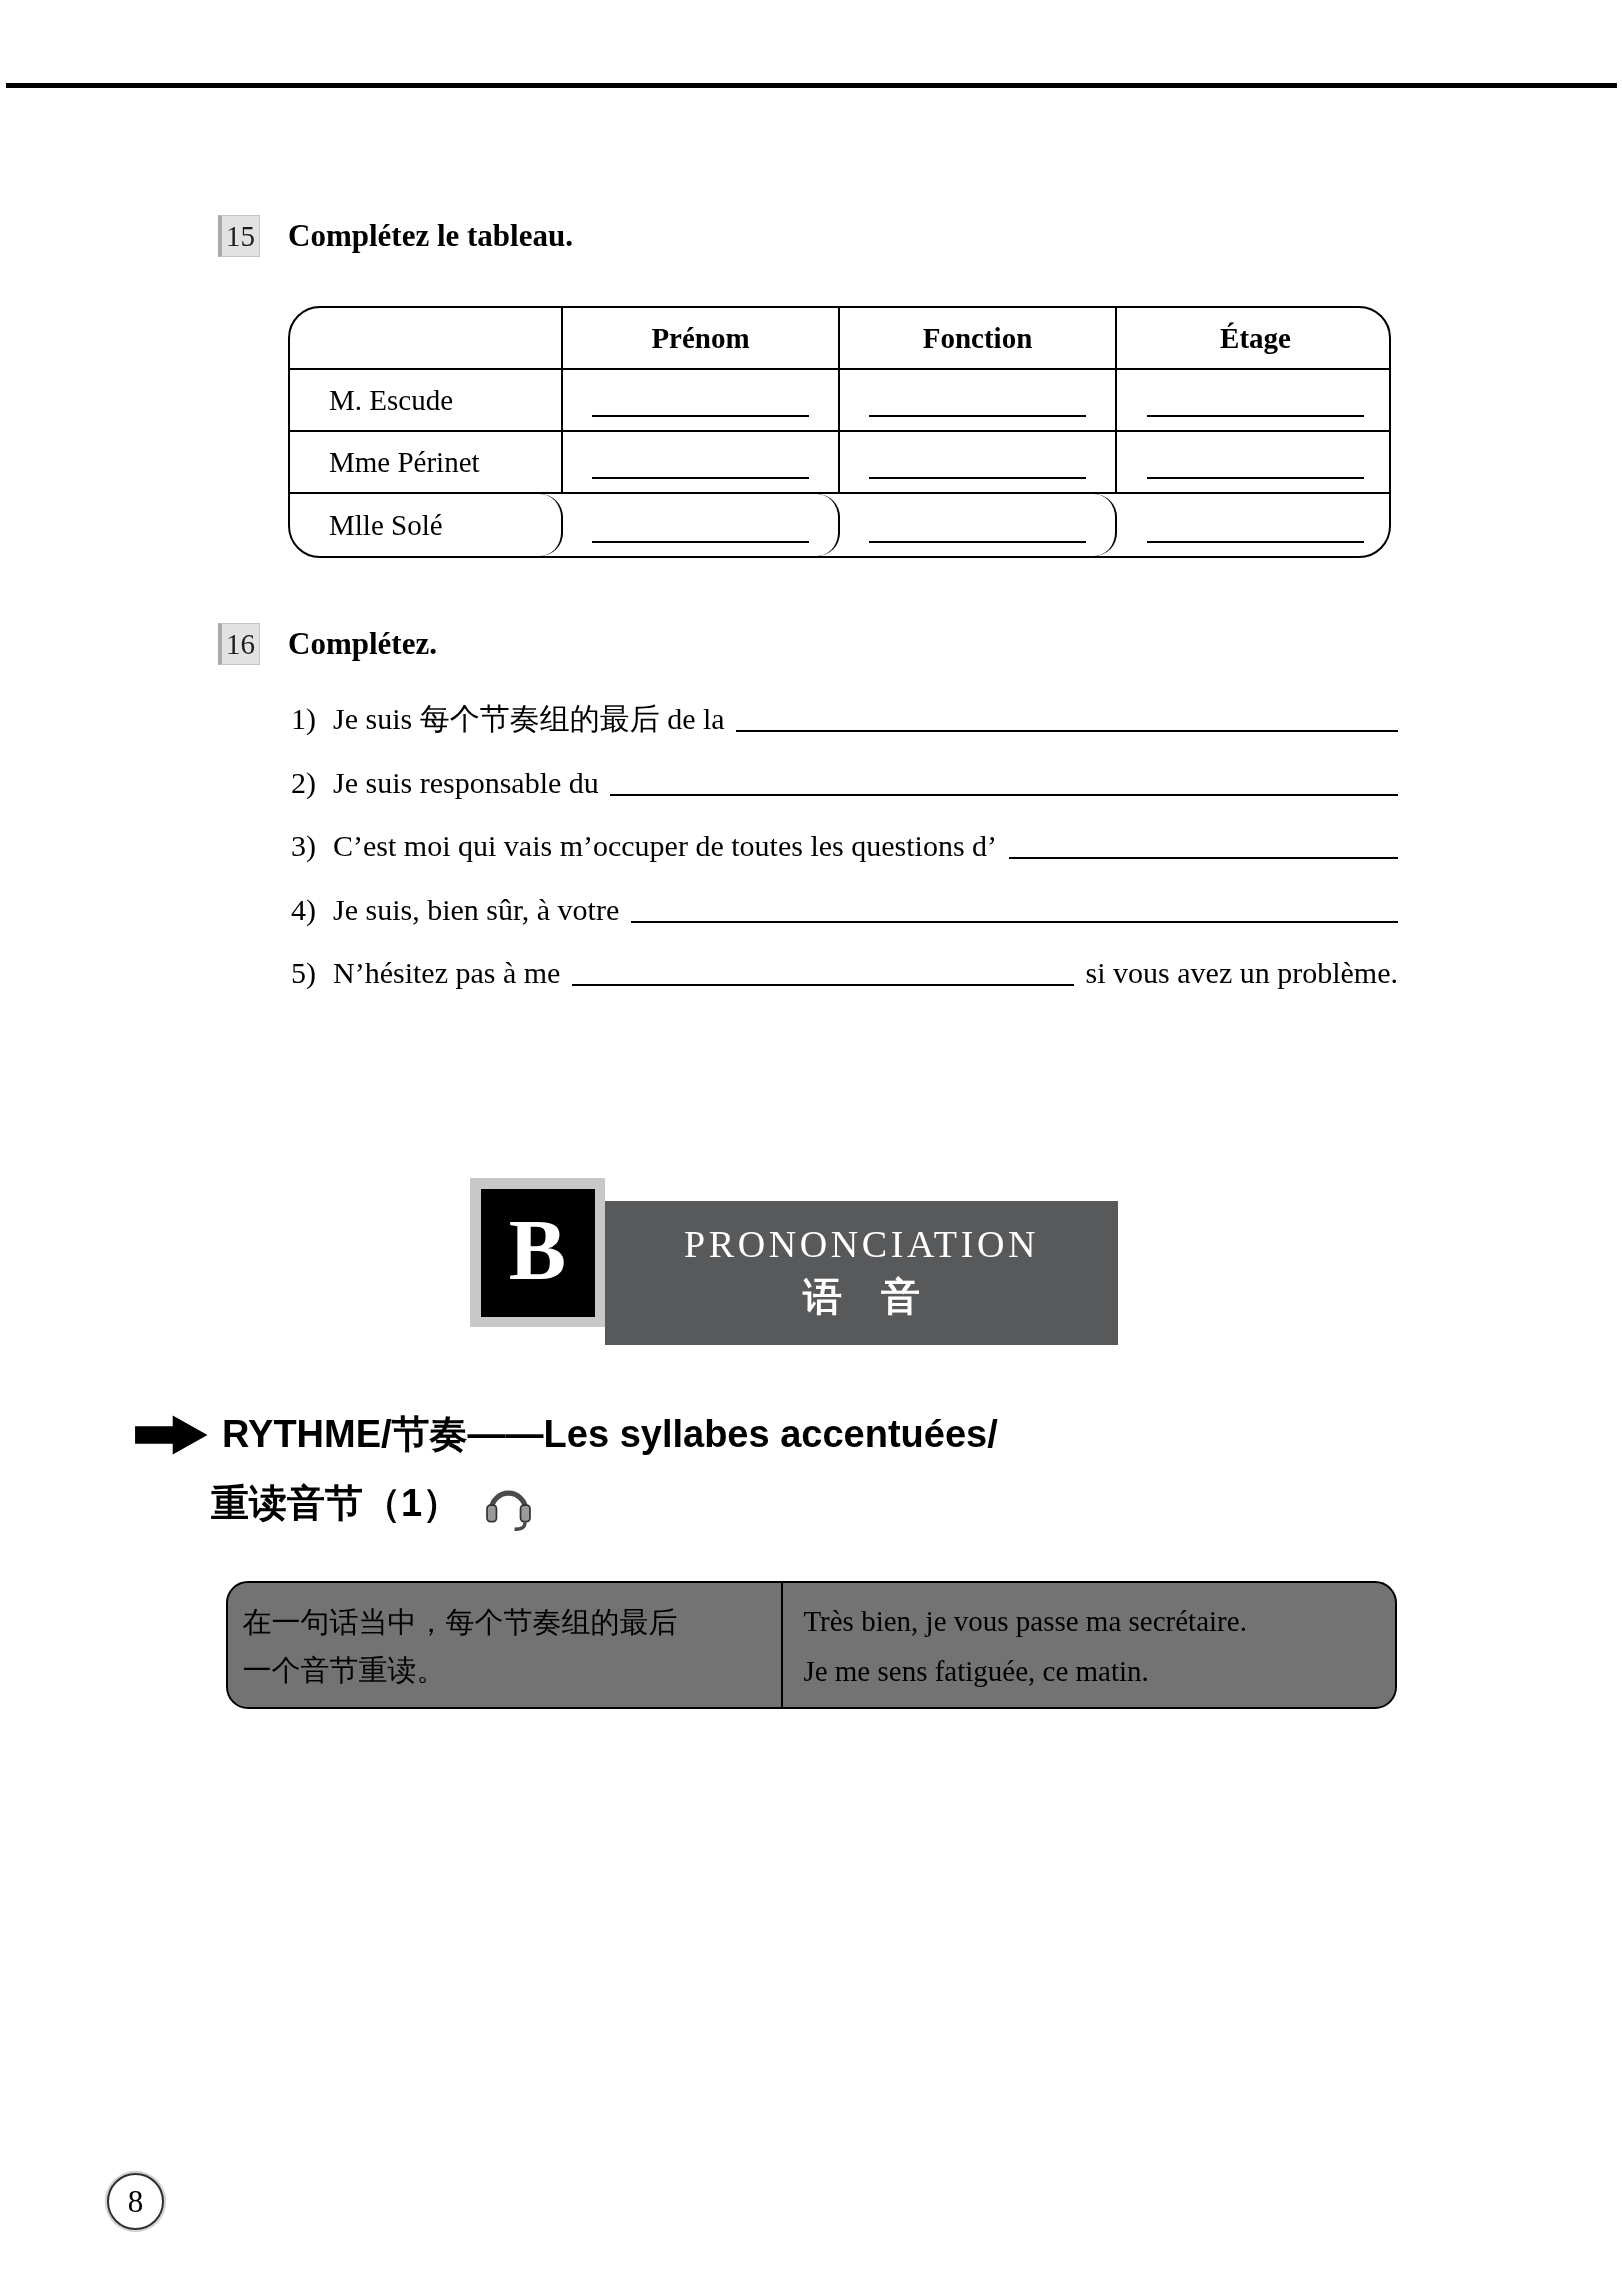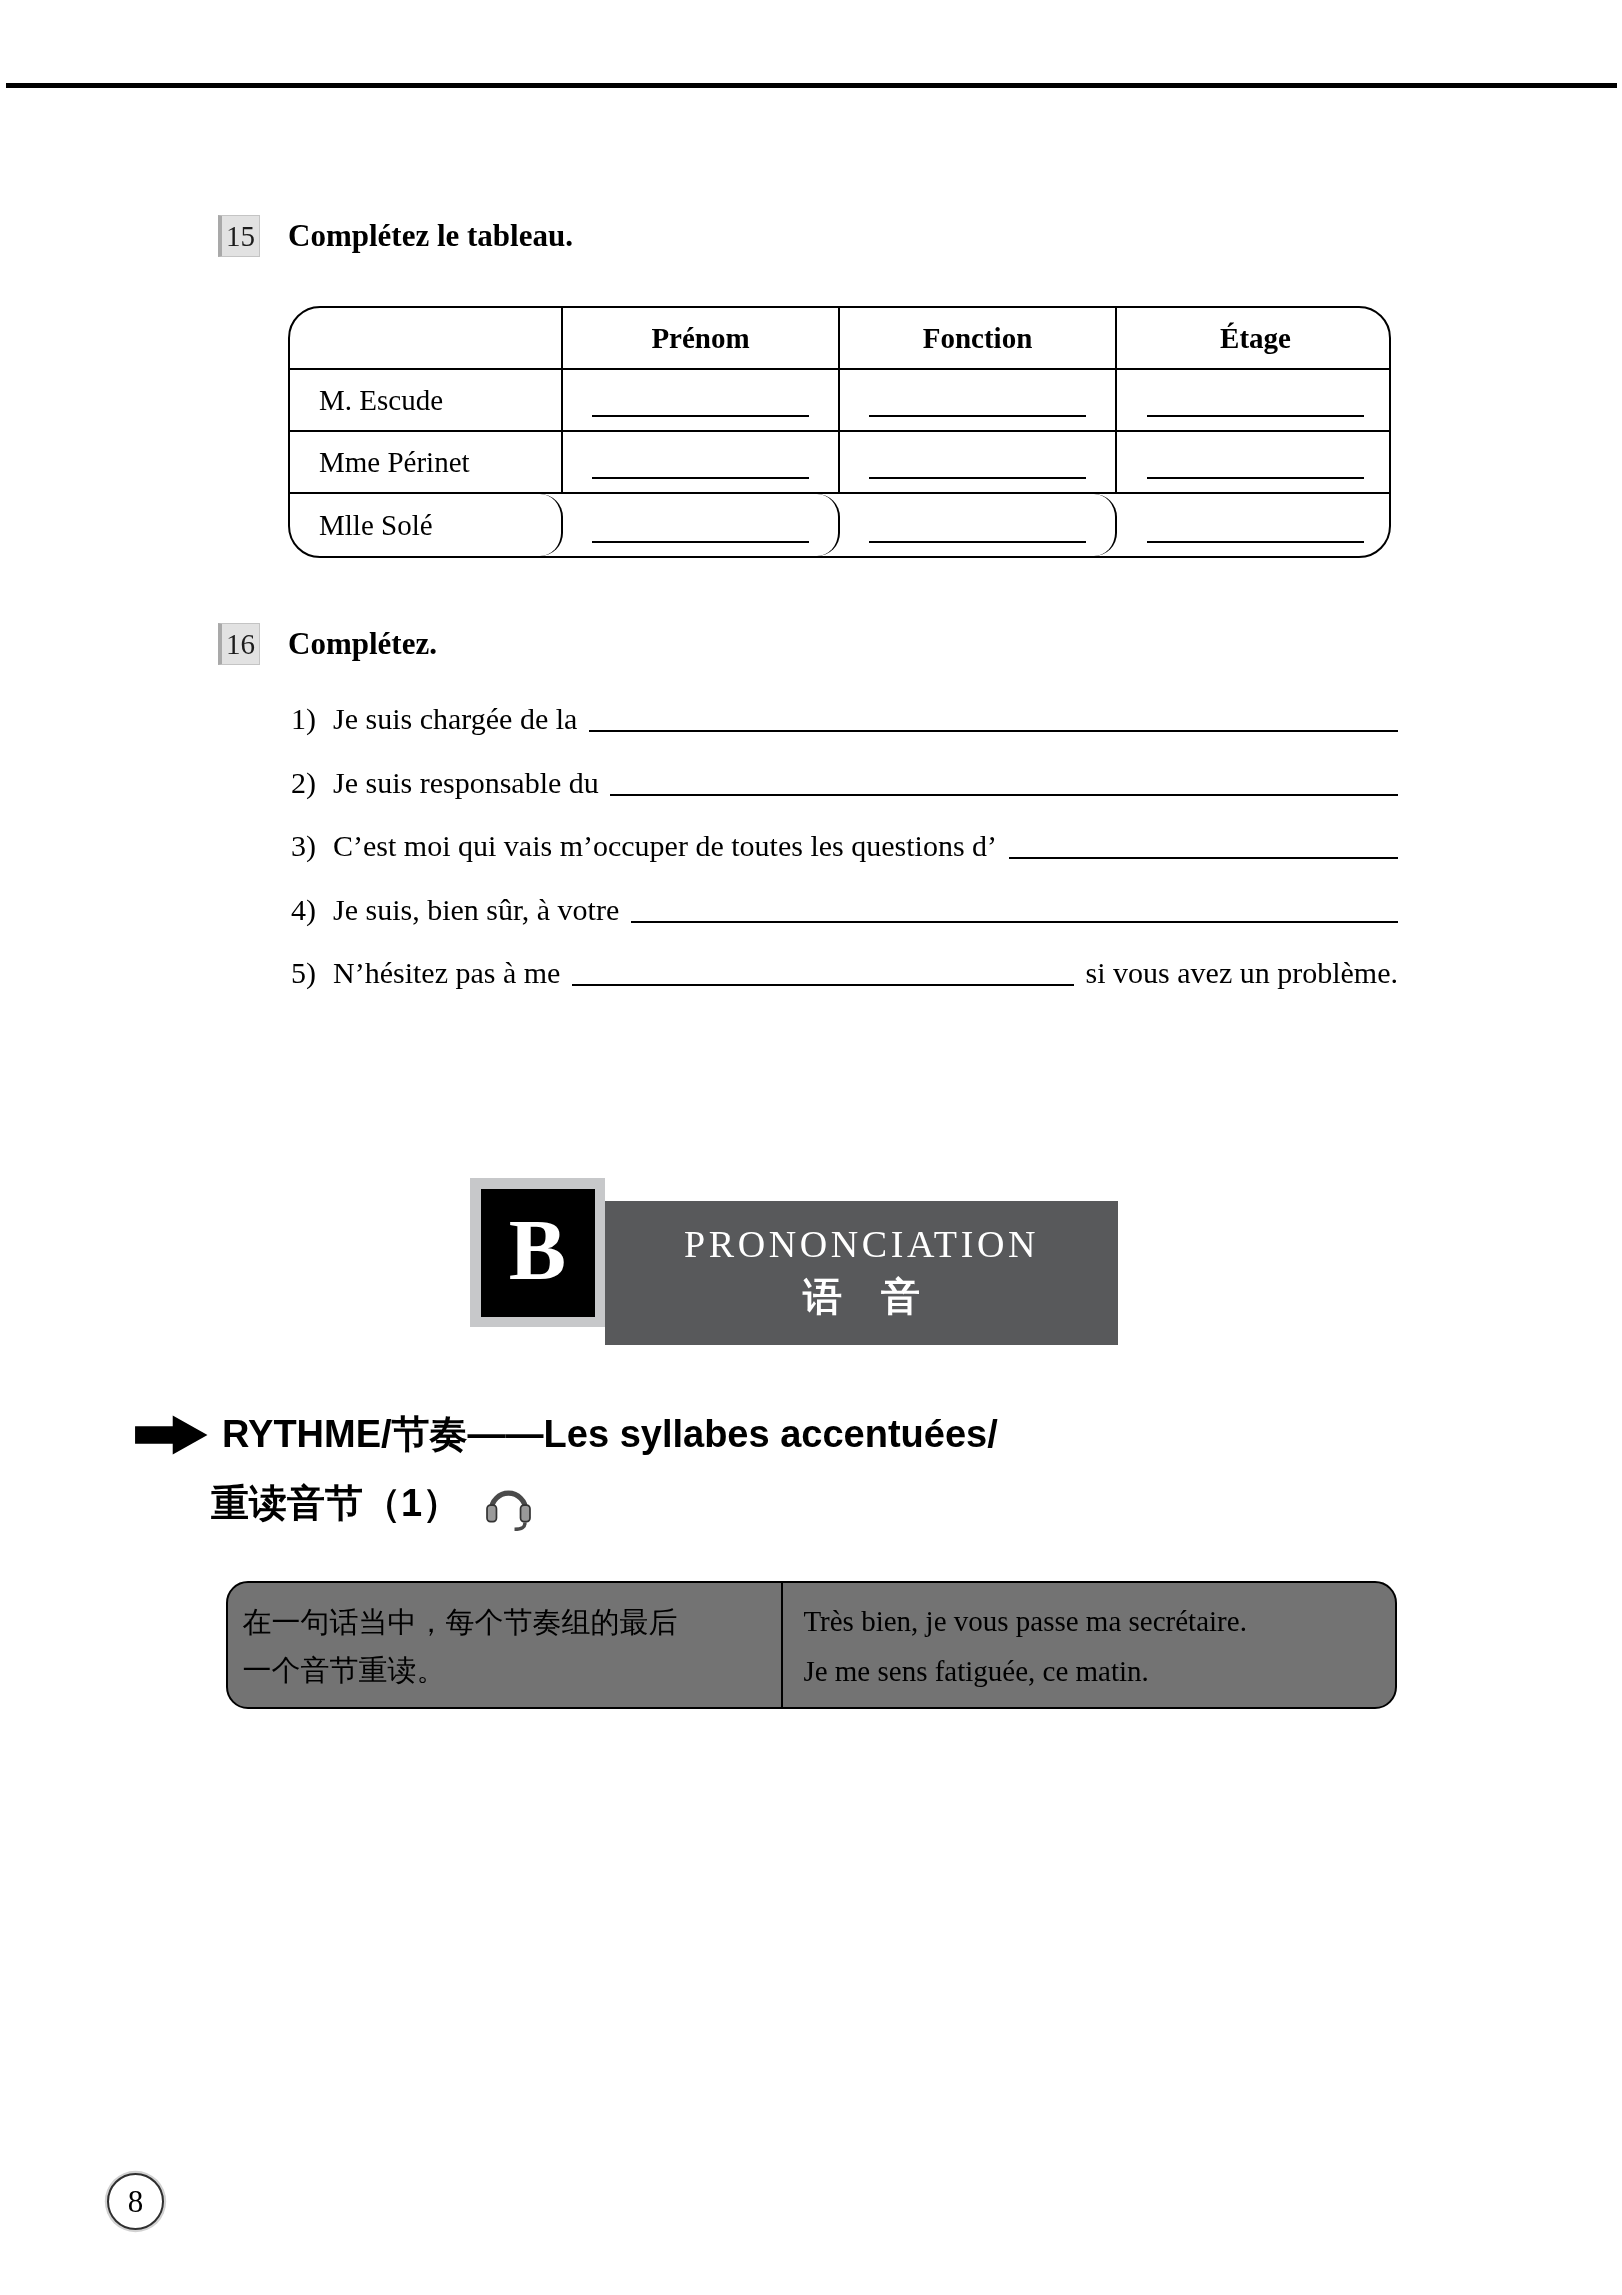--- a/index.html
+++ b/index.html
@@ -61,21 +61,21 @@
   .cell {
     border-right: 2.2px solid #000;
     border-bottom: 2.2px solid #000;
     display: flex;
     align-items: center;
     font-size: 29px;
   }
   .cell:nth-child(4n) { border-right: none; }
   .cell:nth-child(n+13) { border-bottom: none; border-radius: 23px; }
   .cell.head { justify-content: center; font-weight: 700; }
-  .cell.name { padding-left: 29px; }
+  .cell.name { padding-left: 39px; }
   .cell.blankcell { justify-content: center; align-items: flex-end; padding-bottom: 13px; }
   .blankline { width: 217px; border-bottom: 2.9px solid #000; }
 
   
   .items {
     position: absolute;
     left: 291px; top: 700px;
     width: 1107px;
   }
   .item {
@@ -246,21 +246,21 @@
   </div>
 
   <div class="ex-header ex16-header">
     <div class="numbox">16</div>
     <div class="ex-title">Complétez.</div>
   </div>
 
   <div class="items">
     <div class="item">
       <span class="inum">1)</span>
-      <span class="pre">Je suis chargée de la</span>
+      <span class="pre">Je suis 每个节奏组的最后 de la</span>
       <span class="blank"></span>
       <span class="post"></span>
     </div>
     <div class="item">
       <span class="inum">2)</span>
       <span class="pre">Je suis responsable du</span>
       <span class="blank"></span>
       <span class="post"></span>
     </div>
     <div class="item">

